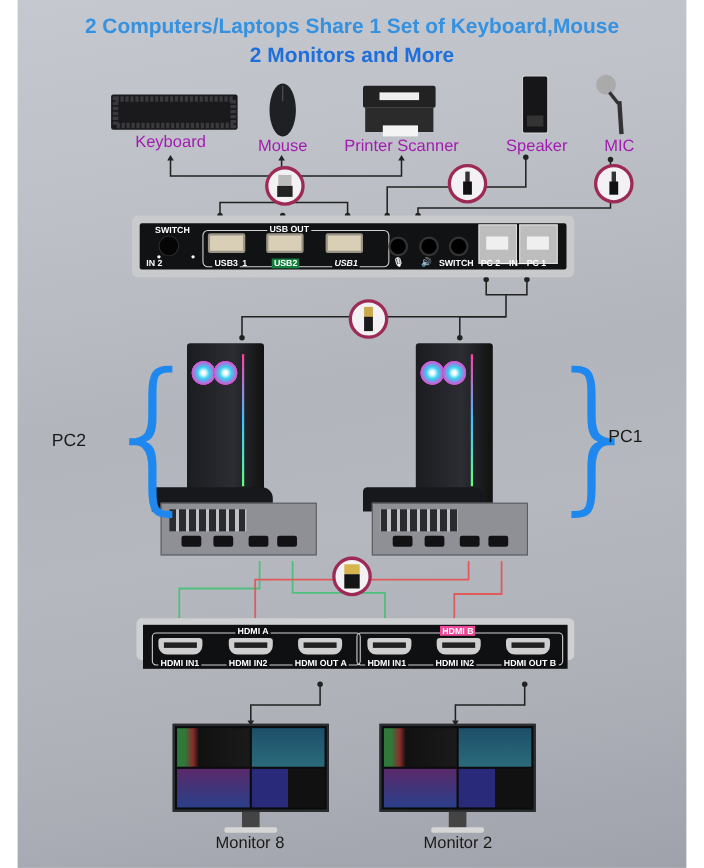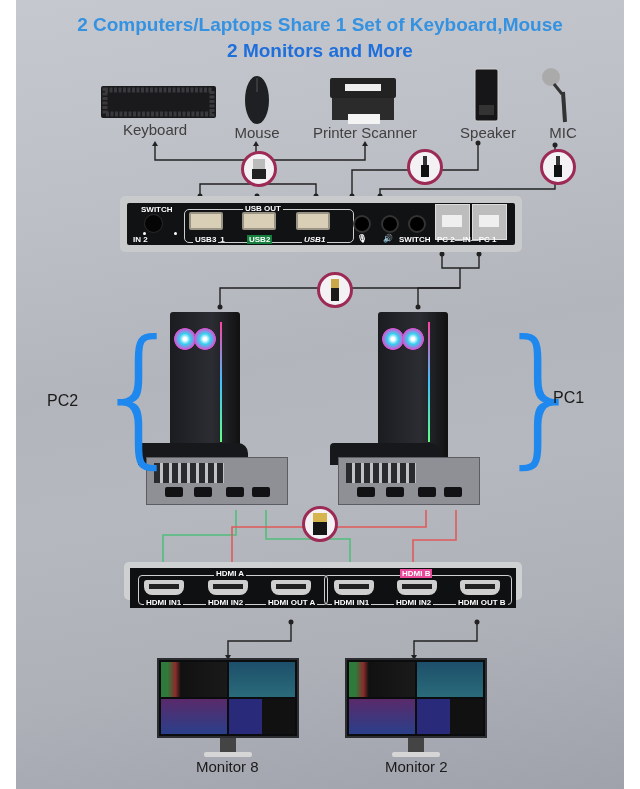--- a/index.html
+++ b/index.html
@@ -2,21 +2,21 @@
 <html><head>
 <meta charset="utf-8">
 <style>
   html,body{margin:0;padding:0;}
   body{width:640px;height:789px;background:#ffffff;position:relative;overflow:hidden;font-family:"Liberation Sans",sans-serif;}
   .panel{position:absolute;left:16px;top:0;width:608px;height:789px;
     background:linear-gradient(170deg,#c6c8d0 0%,#bdbfc7 25%,#b3b5bd 45%,#b6b8c0 60%,#aeb0b8 80%,#9fa2ab 100%);}
   .title{position:absolute;left:0;width:640px;text-align:center;font-weight:bold;color:#2a8fe6;font-size:19px;}
   .t1{top:14px;color:#3592e0;}
   .t2{top:40px;color:#1f6fdb;}
-  .dev-label{position:absolute;font-size:15px;color:#404040;text-align:center;}
+  .dev-label{position:absolute;font-size:15px;color:#a21caf;text-align:center;}
   svg.lines{position:absolute;left:0;top:0;}
   .kvm{position:absolute;left:120px;top:196px;width:402px;height:56px;background:#c9cacc;border-radius:5px;}
   .kvm-face{position:absolute;left:7px;top:7px;width:388px;height:42px;background:#111214;border-radius:2px;}
   .port-usb{position:absolute;width:30px;height:14px;background:#d8cfb6;border:2px solid #9a9487;border-radius:2px;}
   .jack{position:absolute;width:14px;height:14px;border-radius:50%;background:#000;border:2px solid #333;}
   .usbb{position:absolute;width:33px;height:34px;background:#bdbdbd;border:1px solid #ddd;}
   .usbb .in{position:absolute;left:6px;top:10px;width:20px;height:12px;background:#efefef;}
   .tiny{position:absolute;font-size:8px;color:#fff;font-weight:bold;white-space:nowrap;}
   .hdmi-box{position:absolute;left:124px;top:562px;width:398px;height:38px;background:#cfd0d2;border-radius:5px;}
   .hdmi-face{position:absolute;left:6px;top:6px;width:386px;height:40px;background:#0f1012;}

